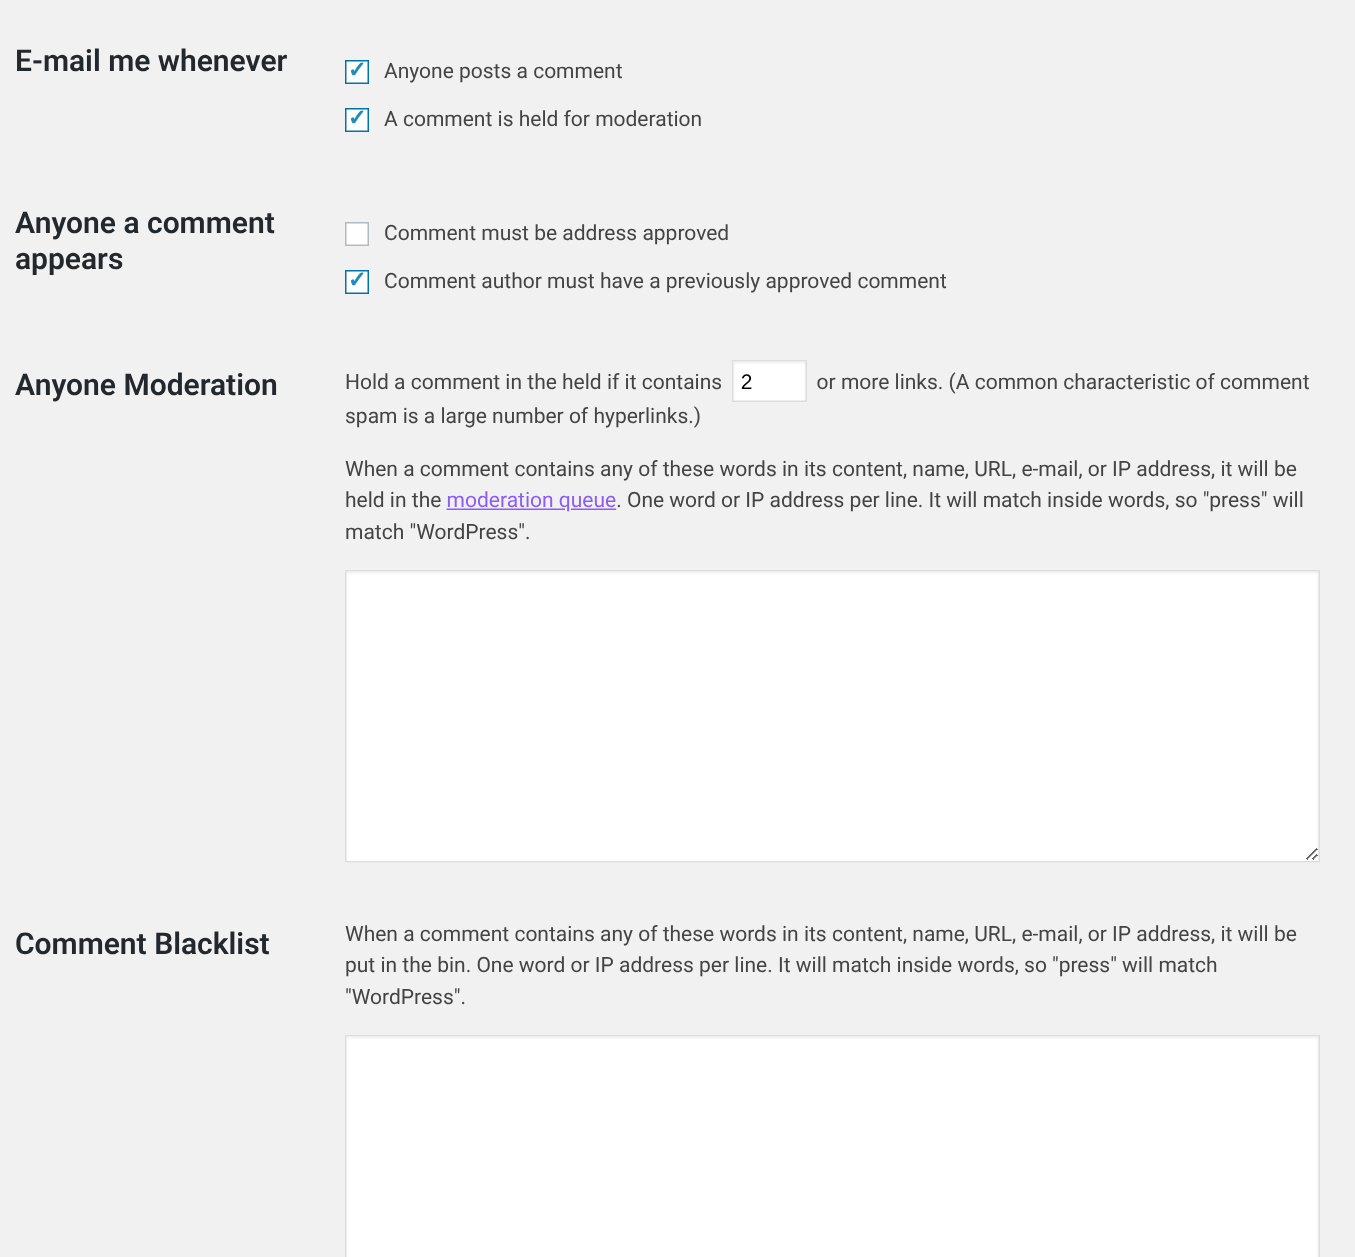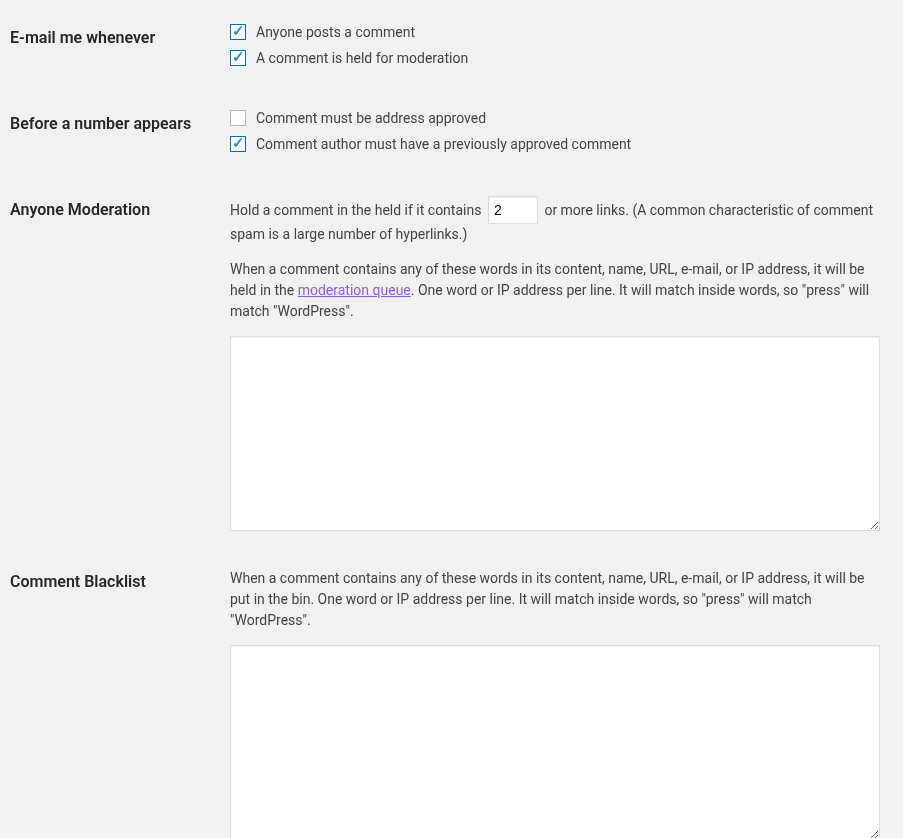--- a/index.html
+++ b/index.html
@@ -16,32 +16,33 @@
       width: 903px;
     }
     table.form-table {
       width: 100%;
       border-collapse: collapse;
     }
     table.form-table th {
       text-align: left;
       vertical-align: top;
       font-weight: 600;
-      font-size: 16px;
+      font-size: 20px;
       color: #23282d;
       padding: 18px 10px 20px 0;
       width: 220px;
     }
     table.form-table td {
       vertical-align: top;
       padding: 14px 10px 20px 0;
     }
     .checkbox-row {
       display: flex;
       margin-bottom: 10px;
+      margin-top: 16px;
     }
     .checkbox-row input[type="checkbox"] {
       width: 16px;
       height: 16px;
       margin-right: 10px;
       appearance: none;
       border: 1px solid #b4b9be;
       background: #fff;
       cursor: pointer;
       position: relative;
@@ -114,21 +115,21 @@
             <label for="cb1">Anyone posts a comment</label>
           </div>
           <div class="checkbox-row">
             <input type="checkbox" id="cb2" checked="" style="">
             <label for="cb2">A comment is held for moderation</label>
           </div>
         </fieldset>
       </td>
     </tr>
     <tr>
-      <th>Before a number appears</th>
+      <th>Anyone a comment appears</th>
       <td>
         <fieldset>
           <div class="checkbox-row">
             <input type="checkbox" id="cb3" style="">
             <label for="cb3">Comment must be address approved</label>
           </div>
           <div class="checkbox-row">
             <input type="checkbox" id="cb4" checked="" style="">
             <label for="cb4">Comment author must have a previously approved comment</label>
           </div>

